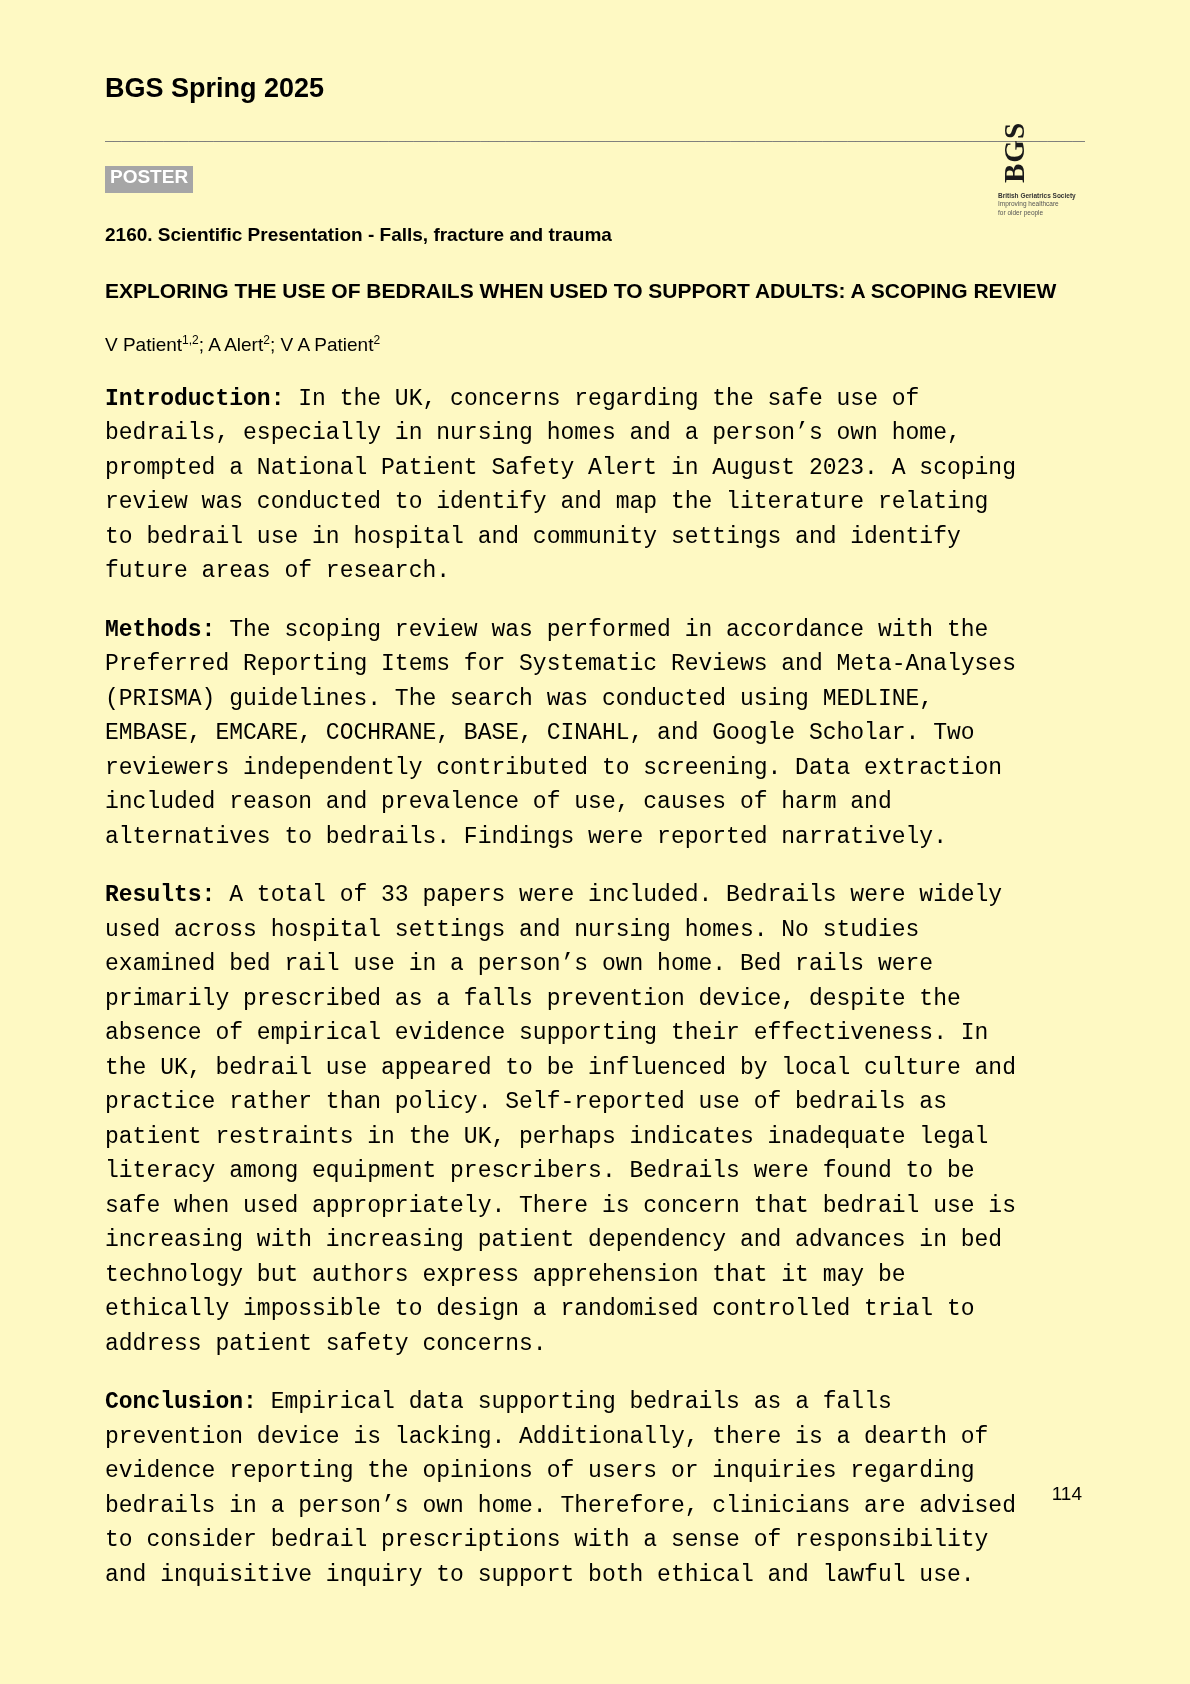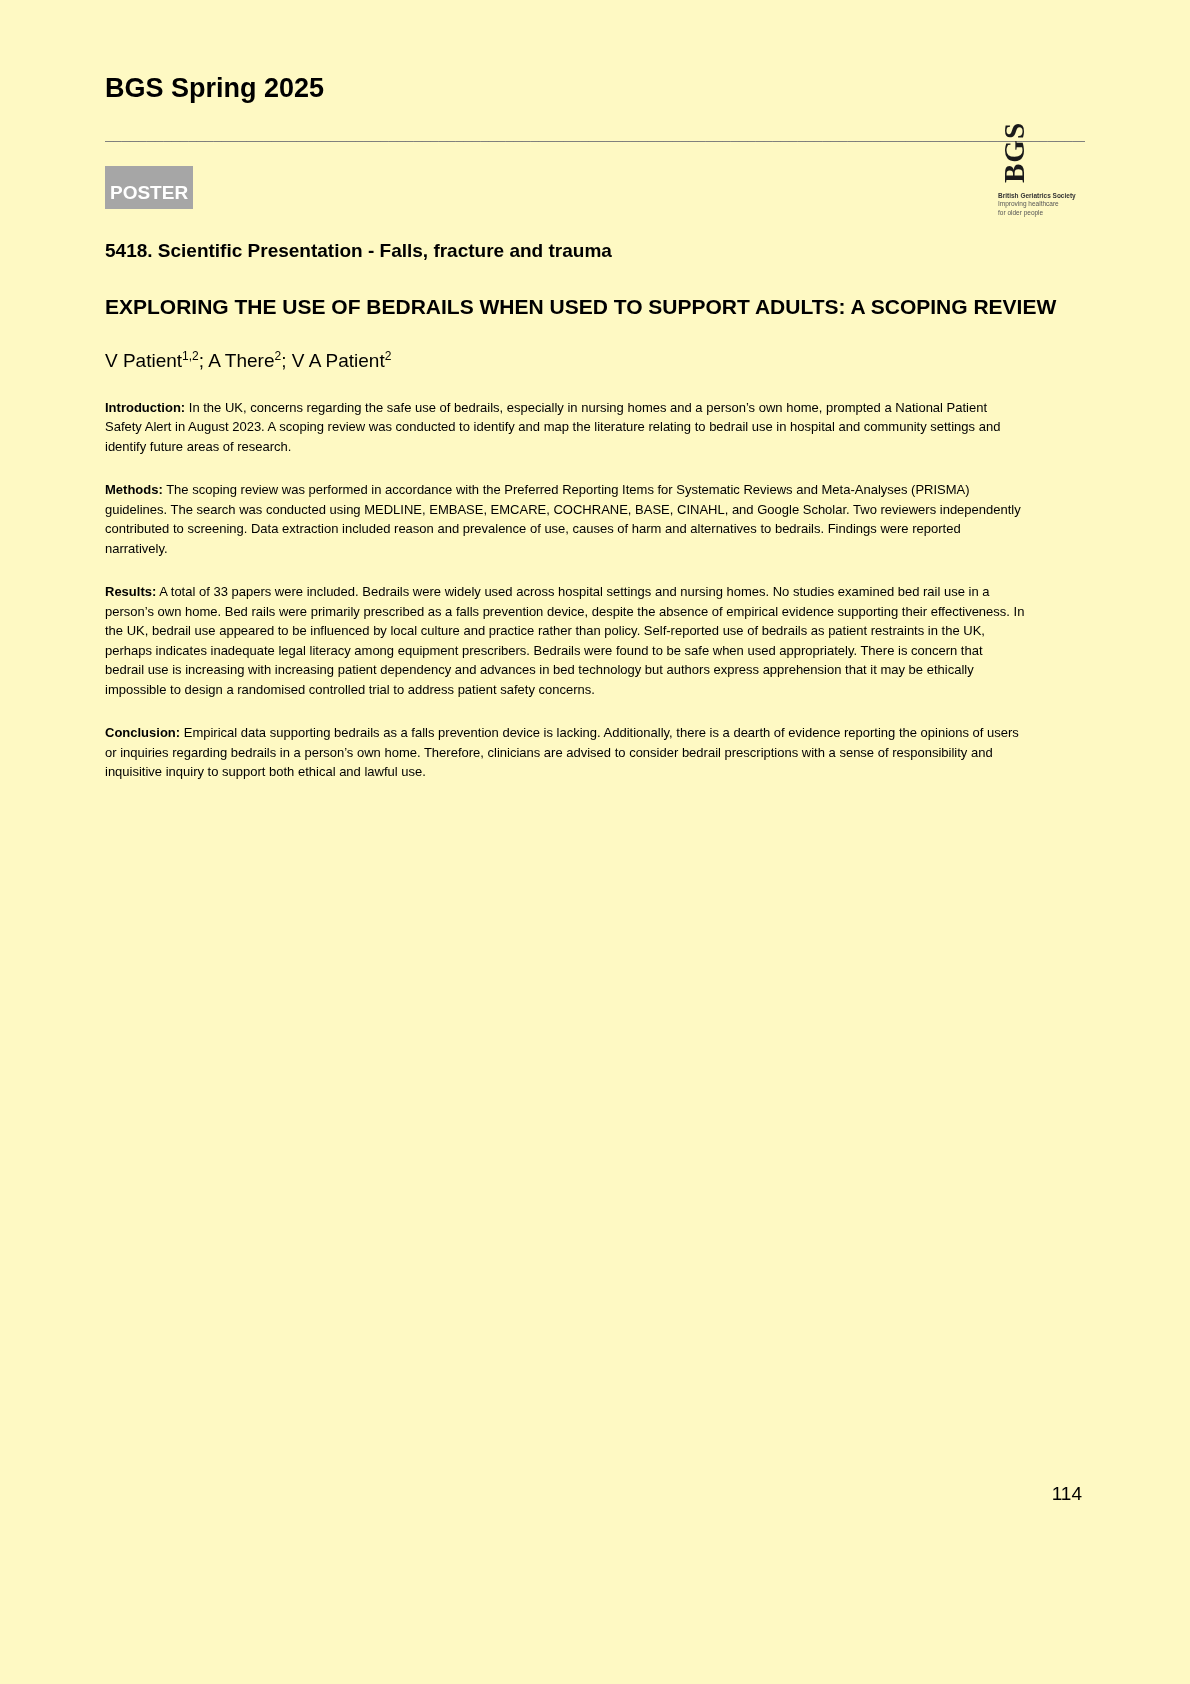--- a/index.html
+++ b/index.html
@@ -74,21 +74,21 @@
     width: 100%;
   }
   .badge {
     display: inline-block;
     margin-top: 22px;
     background: #a6a6a6;
     color: #ffffff;
     font-weight: 700;
     font-size: 19px;
     line-height: 1.2;
-    padding: 16px 5px 4px 5px;
+    padding: 0 5px 4px 5px;
   }
   .session {
     margin: 30px 0 0 0;
     font-size: 19px;
     font-weight: 700;
     line-height: 1.3;
   }
   .abstract-title {
     margin: 30px 0 0 0;
     font-size: 21px;
@@ -103,23 +103,24 @@
   .authors sup { font-size: 12px; }
   .affiliation {
     margin: 26px 0 0 0;
     font-size: 18.5px;
     font-style: italic;
     line-height: 1.5;
     max-width: 920px;
   }
   .body-para {
     margin: 24px 0 0 0;
-    font-size: 13px;
+    font-size: 23px;
     line-height: 1.5;
     max-width: 920px;
+    font-family: Liberation Mono, monospace;
   }
   .body-para strong { font-weight: 700; }
   .page-number {
     position: absolute;
     top: 1483px;
     right: 108px;
     font-size: 19px;
   }
 </style>
 </head>
@@ -139,25 +140,25 @@
         <span>Improving healthcare</span><br>
         <span>for older people</span>
       </div>
     </div>
   </header>
 
   <div class="divider">________________________________________________________________________________________________________________________</div>
 
   <div class="badge">POSTER</div>
 
-  <h2 class="session">5418. Scientific Presentation - Falls, fracture and trauma</h2>
+  <h2 class="session">2160. Scientific Presentation - Falls, fracture and trauma</h2>
 
   <h3 class="abstract-title">EXPLORING THE USE OF BEDRAILS WHEN USED TO SUPPORT ADULTS: A SCOPING REVIEW</h3>
 
-  <p class="authors"><span>V Patient</span><sup>1,2</sup><span>; A There</span><sup>2</sup><span>; V A Patient</span><sup>2</sup></p>
+  <p class="authors"><span>V Patient</span><sup>1,2</sup><span>; A Alert</span><sup>2</sup><span>; V A Patient</span><sup>2</sup></p>
 
 
   <p class="body-para"><strong>Introduction:</strong> <span>In the UK, concerns regarding the safe use of bedrails, especially in nursing homes and a person’s own home, prompted a National Patient Safety Alert in August 2023. A scoping review was conducted to identify and map the literature relating to bedrail use in hospital and community settings and identify future areas of research.</span></p>
 
   <p class="body-para"><strong>Methods:</strong> <span>The scoping review was performed in accordance with the Preferred Reporting Items for Systematic Reviews and Meta-Analyses (PRISMA) guidelines. The search was conducted using MEDLINE, EMBASE, EMCARE, COCHRANE, BASE, CINAHL, and Google Scholar. Two reviewers independently contributed to screening. Data extraction included reason and prevalence of use, causes of harm and alternatives to bedrails. Findings were reported narratively.</span></p>
 
   <p class="body-para"><strong>Results:</strong> <span>A total of 33 papers were included. Bedrails were widely used across hospital settings and nursing homes. No studies examined bed rail use in a person’s own home. Bed rails were primarily prescribed as a falls prevention device, despite the absence of empirical evidence supporting their effectiveness. In the UK, bedrail use appeared to be influenced by local culture and practice rather than policy. Self-reported use of bedrails as patient restraints in the UK, perhaps indicates inadequate legal literacy among equipment prescribers. Bedrails were found to be safe when used appropriately. There is concern that bedrail use is increasing with increasing patient dependency and advances in bed technology but authors express apprehension that it may be ethically impossible to design a randomised controlled trial to address patient safety concerns.</span></p>
 
   <p class="body-para"><strong>Conclusion:</strong> <span>Empirical data supporting bedrails as a falls prevention device is lacking. Additionally, there is a dearth of evidence reporting the opinions of users or inquiries regarding bedrails in a person’s own home. Therefore, clinicians are advised to consider bedrail prescriptions with a sense of responsibility and inquisitive inquiry to support both ethical and lawful use.</span></p>
 

